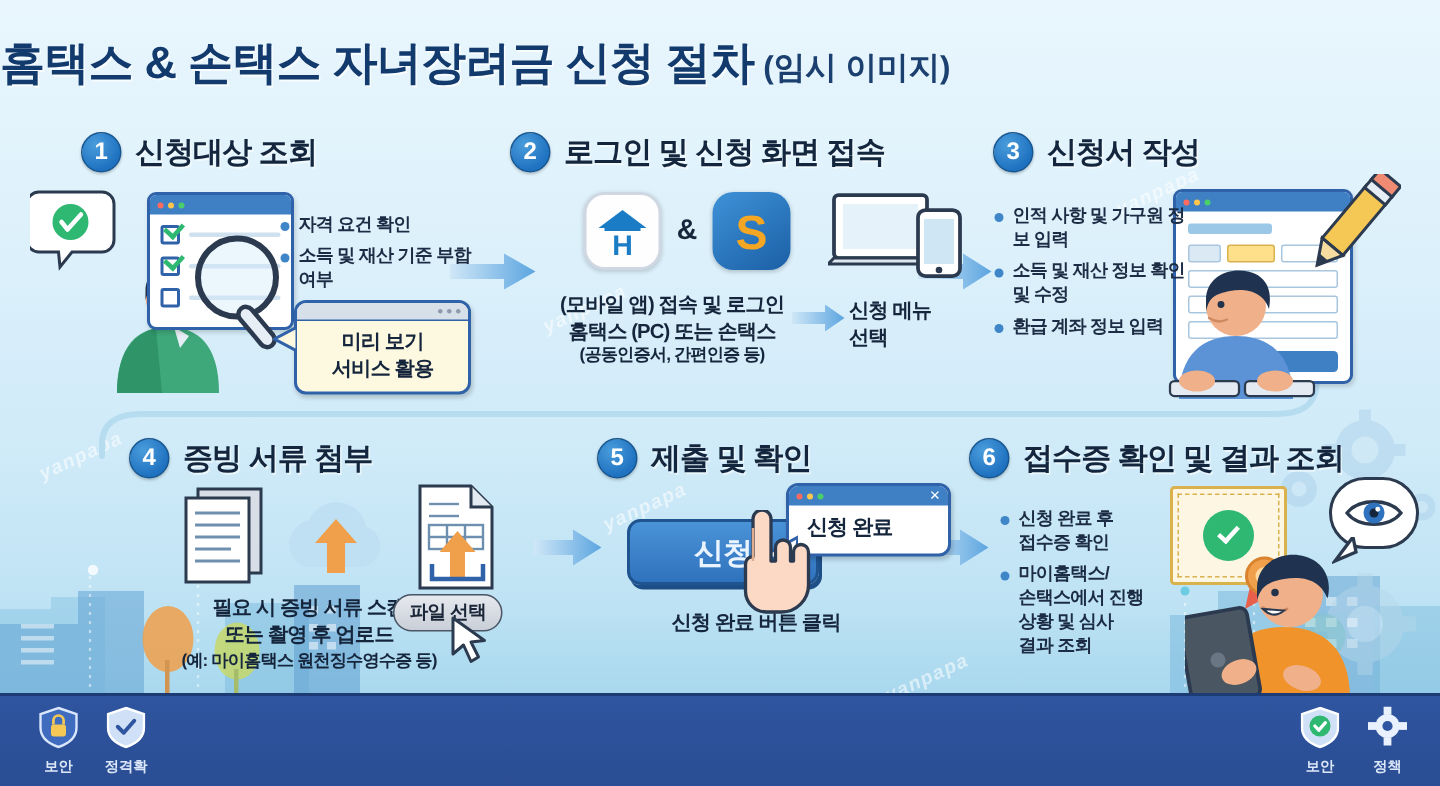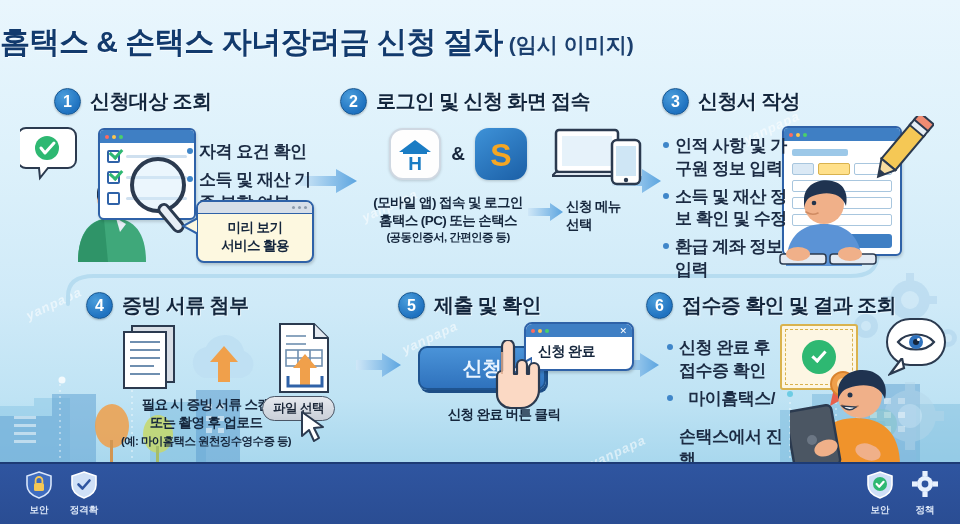--- a/index.html
+++ b/index.html
@@ -41,21 +41,21 @@
     color: #fff; font-size: 16px; font-weight: bold;
     display: flex; align-items: center; justify-content: center;
     flex: none; box-shadow: 0 1px 2px rgba(0,0,0,.25);
   }
   .step-title {
     font-size: 20px; font-weight: bold; color: #13263d; letter-spacing: -.6px;
     text-shadow: 1px 1px 0 rgba(255,255,255,.55);
   }
   .bullets { list-style: none; margin-top: 9px; }
   .bullets li {
-    position: relative; padding-left: 13px; font-size: 17px; font-weight: bold;
+    position: relative; padding-left: 13px; font-size: 12px; font-weight: bold;
     color: #1c2c44; line-height: 1.34; margin-bottom: 5px; letter-spacing: -.5px;
   }
   .bullets li::before {
     content: ""; position: absolute; left: 1px; top: 7px;
     width: 6px; height: 6px; border-radius: 50%; background: #3f86c9;
   }
   .caption {
     font-size: 13.5px; font-weight: bold; color: #15263c; text-align: center;
     line-height: 1.35; letter-spacing: -.6px;
   }
@@ -577,24 +577,24 @@
     <ellipse cx="36" cy="92" rx="12" ry="8" fill="#f0b089" transform="rotate(-20 36 92)"></ellipse>
     <ellipse cx="78" cy="96" rx="13" ry="8" fill="#f0b089" transform="rotate(18 78 96)"></ellipse>
   </svg>
 
   <ul class="bullets" style="position:absolute; left:666px; top:328px; width:118px;">
     <li style="list-style:none;">
       <span style="display:block;">신청 완료 후</span>
       <span style="display:block;">접수증 확인</span>
     </li>
     <li style="margin-top:4px;">
-      <span style="display:block;text-align:center;">마이홈택스/</span>
-      <span style="display:block;margin-top:16px;">손택스에서 진행</span>
+      <span style="display:block;">마이홈택스/</span>
+      <span style="display:block;">손택스에서 진행</span>
       <span style="display:block;">상황 및 심사</span>
-      <span style="display:block;text-align:right;">결과 조회</span>
+      <span style="display:block;">결과 조회</span>
     </li>
   </ul>
 
   <div class="footer">
     <div class="foot-icons" style="left:22px;">
       <div class="foot-icon">
         <svg width="26" height="28" viewBox="0 0 26 28">
           <path d="M13,1 L25,5 V14 C25,21 19,25 13,27 C7,25 1,21 1,14 V5 Z" fill="#3f6cbf" stroke="#d9e6fb" stroke-width="1.6"></path>
           <rect x="8" y="12" width="10" height="8" rx="1.6" fill="#f5c855"></rect>
           <path d="M9.6,12 v-2.6 a3.4,3.4 0 0 1 6.8,0 V12" fill="none" stroke="#f5c855" stroke-width="1.8"></path>

